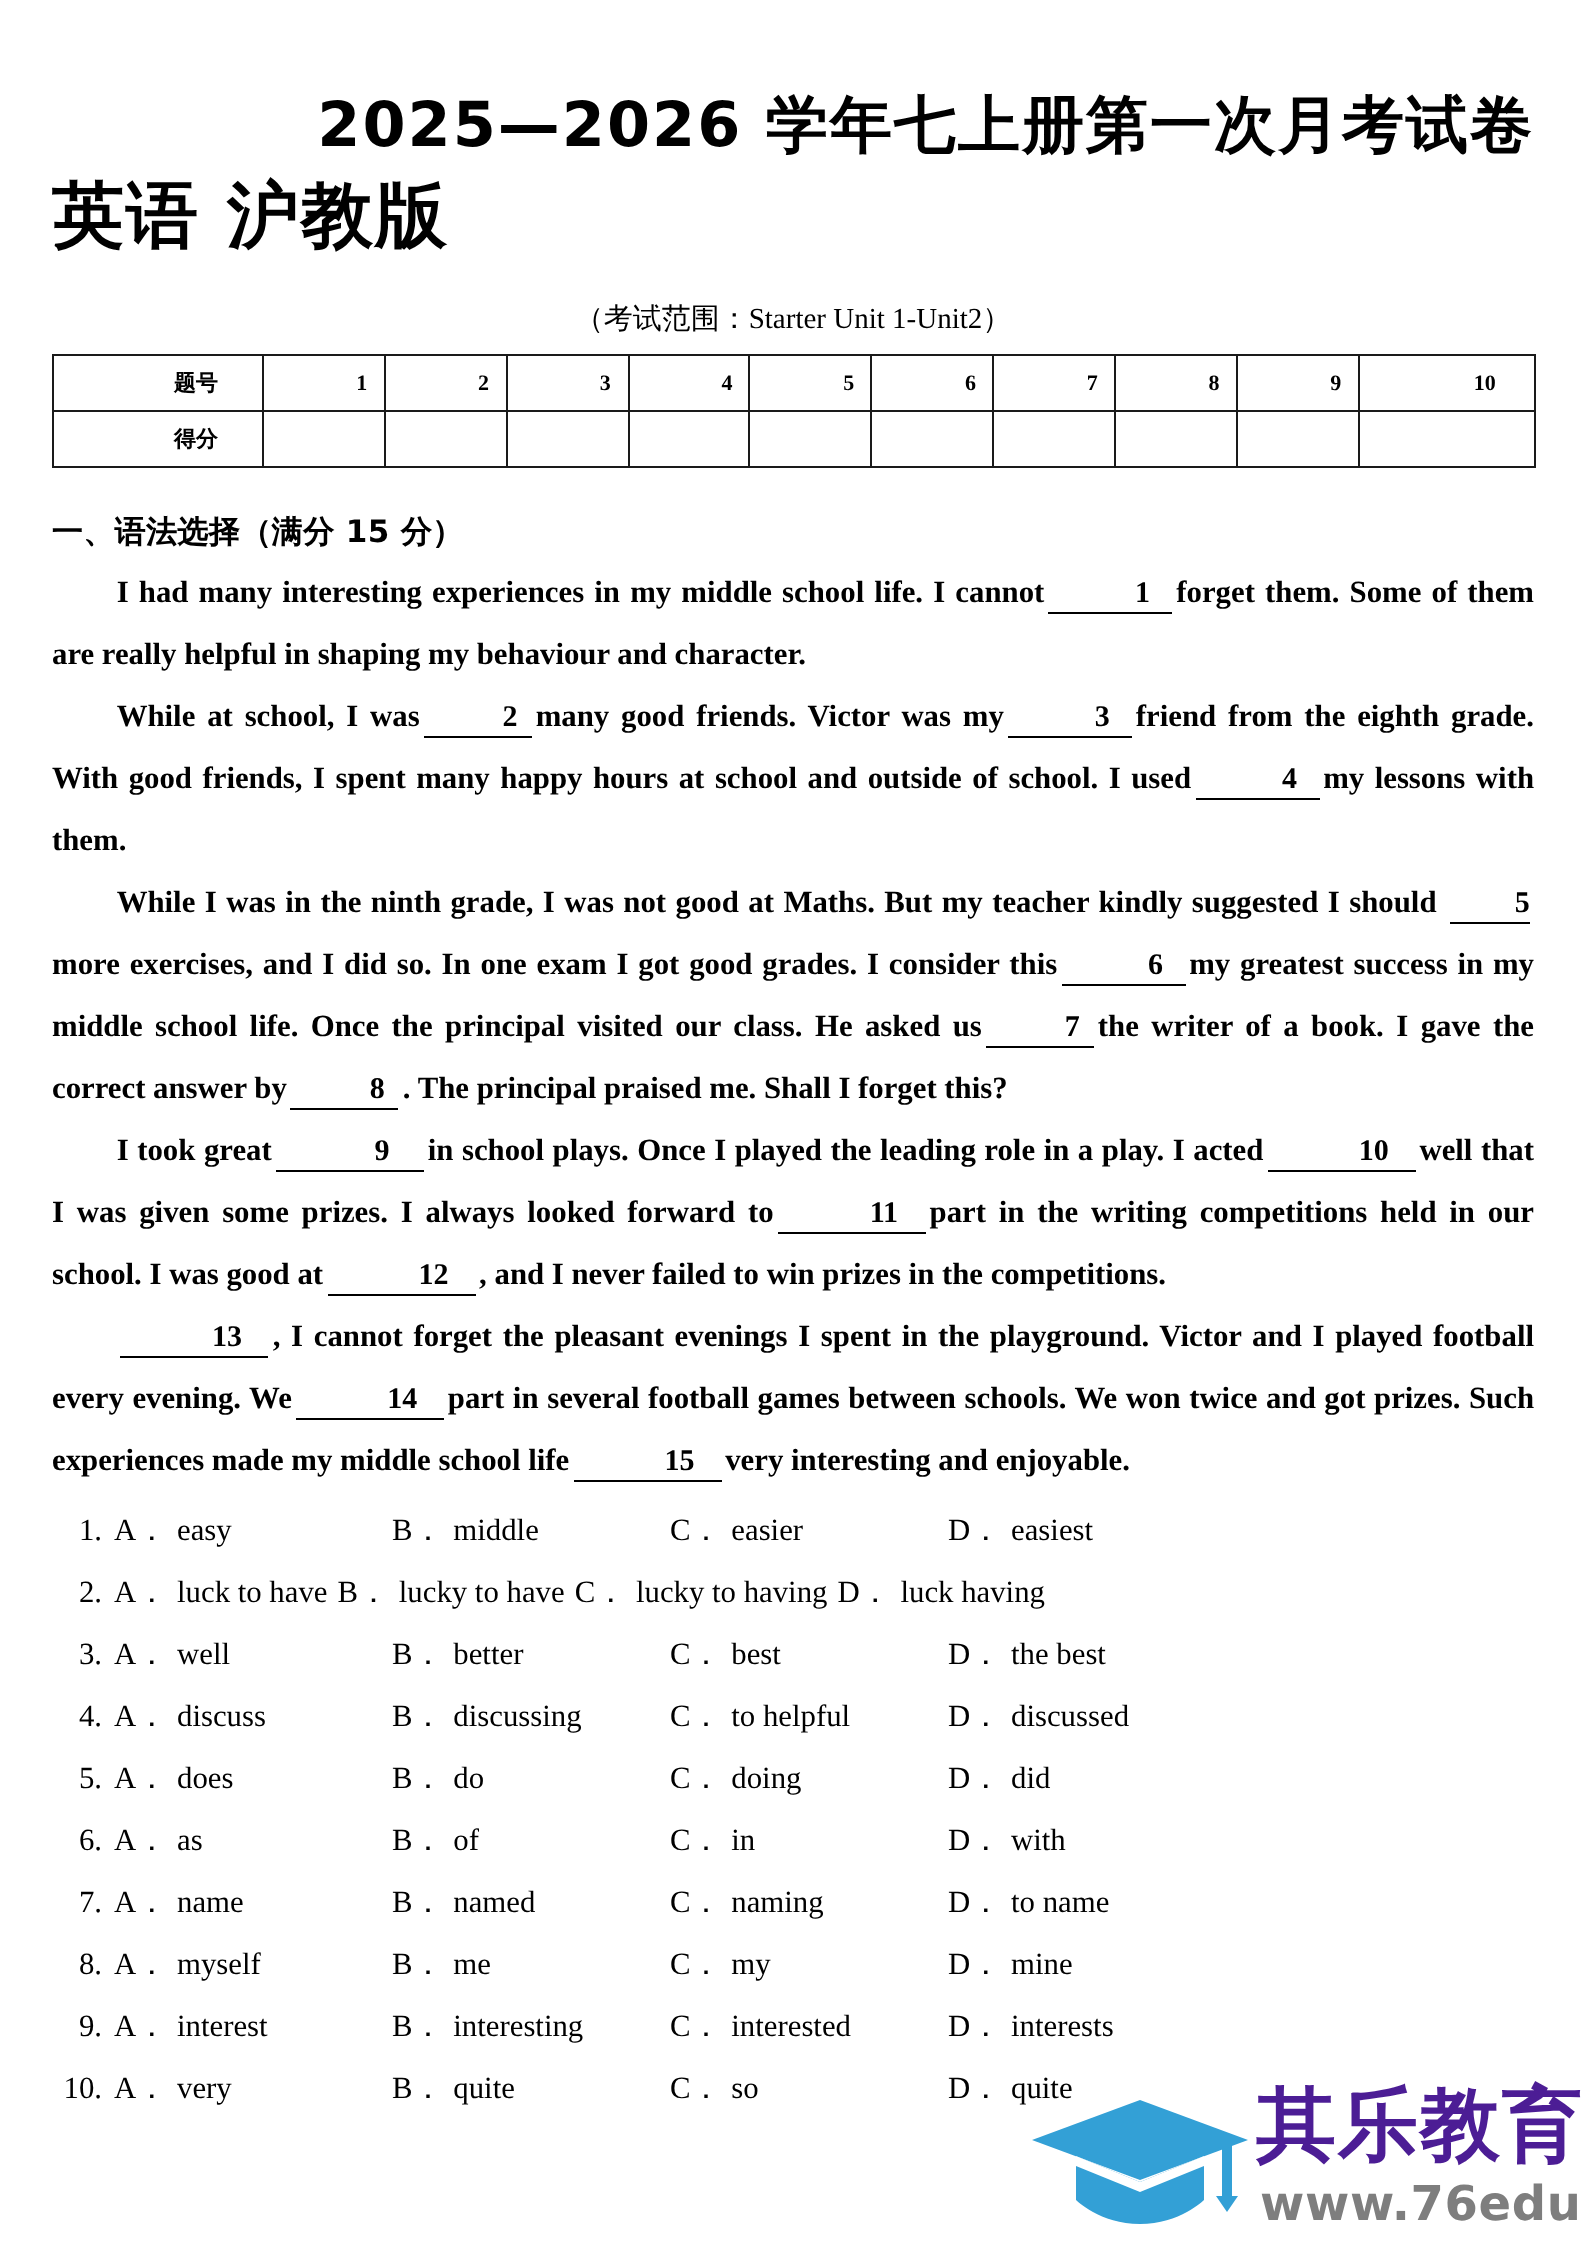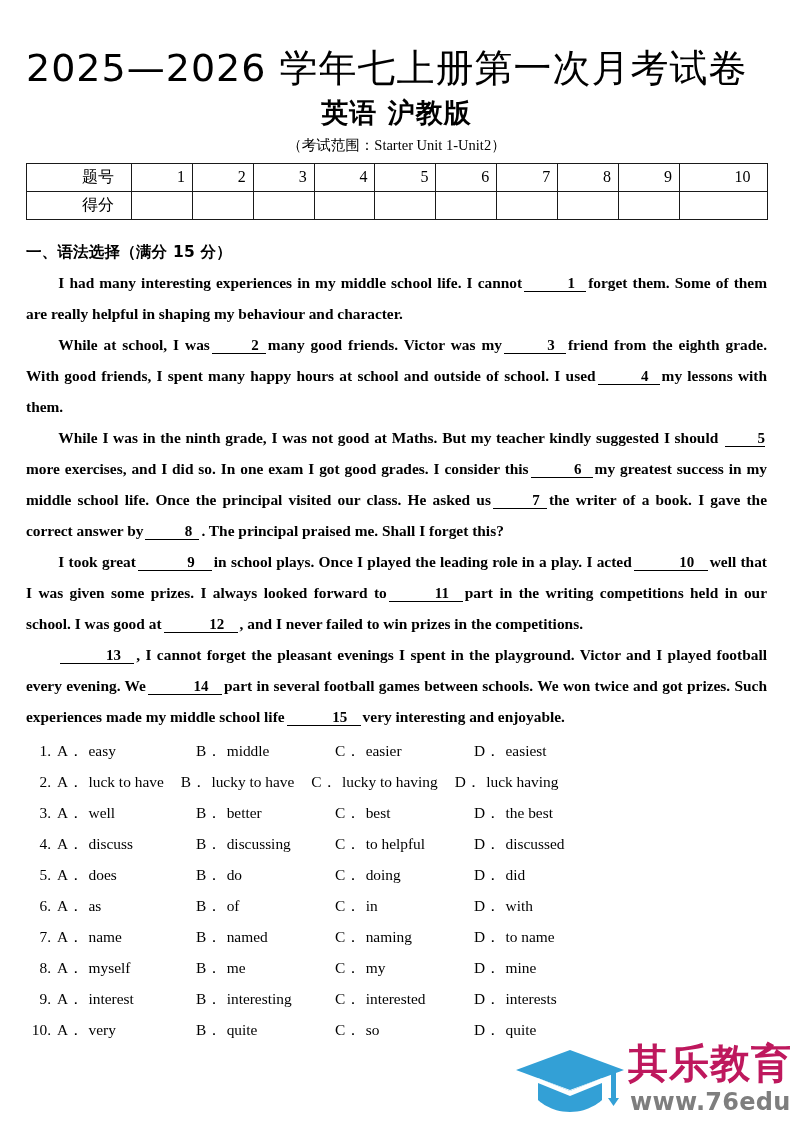--- a/index.html
+++ b/index.html
@@ -17,59 +17,59 @@
   .page {
     position: absolute;
     left: 0; top: 0;
     width: 793px;
     height: 1122px;
     padding: 44px 26px 0 26px;
   }
 
   
   .title-main {
-    text-align: left;
-    font-size: 38px;
-    font-weight: normal;
+    text-align: right;
+    font-size: 31px;
+    font-weight: bold;
     letter-spacing: 1px;
     line-height: 1.28;
     font-family: "DejaVu Sans", sans-serif;
     white-space: nowrap;
   }
   .title-sub {
-    text-align: center;
-    font-size: 27px;
+    text-align: left;
+    font-size: 36px;
     font-weight: bold;
     letter-spacing: 1px;
     line-height: 1.3;
     margin-top: 2px;
     font-family: "DejaVu Sans", sans-serif;
   }
   .title-range {
     text-align: center;
     font-size: 14.5px;
-    margin-top: 6px;
+    margin-top: 18px;
     margin-bottom: 8px;
     font-family: "Liberation Serif", serif;
   }
 
   
   table.score-table {
     border-collapse: collapse;
     width: 742px;
     margin: 0 auto;
     table-layout: fixed;
   }
   table.score-table td {
     border: 1px solid #1a1a1a;
     height: 28px;
     text-align: center;
     vertical-align: middle;
-    font-size: 16px;
-    font-weight: normal;
+    font-size: 11px;
+    font-weight: bold;
     font-family: "Liberation Serif", serif;
     padding-left: 39px;
   }
   td.lab-col { width: 100px; font-family: "DejaVu Sans", sans-serif; font-size: 14.5px; }
   td.n-col  { width: 58px; }
   td.n-col-last { width: 84px; }
 
   
   .sec-head {
     font-size: 15.5px;
@@ -103,38 +103,38 @@
   .options { margin-top: 9px; font-size: 15.4px; }
   .opt-row {
     display: flex;
     align-items: baseline;
     height: 31px;
     white-space: nowrap;
   }
   .opt-num { width: 31px; text-align: right; padding-right: 6px; flex: 0 0 auto; }
   .opt-cell { flex: 0 0 auto; width: 139px; }
   .opt-cell .ltr { margin-right: 5px; }
-  .opt-cell.auto { width: auto; padding-right: 17px; }
+  .opt-cell.auto { width: auto; padding-right: 5px; }
 
   
   .logo {
     position: absolute;
     left: 506px;
     top: 1040px;
     width: 283px;
     height: 80px;
   }
   .logo .cap { position: absolute; left: 6px; top: 4px; width: 116px; height: 72px; }
   .logo .brand {
     position: absolute;
     left: 122px; top: 1px;
     font-family: "DejaVu Sans", sans-serif;
     font-weight: bold;
     font-size: 40px;
-    color: #be185d;
+    color: #4c1d95;
     letter-spacing: 1px;
     line-height: 1.12;
     white-space: nowrap;
   }
   .logo .url {
     position: absolute;
     left: 124px; top: 48px;
     font-family: "DejaVu Sans", sans-serif;
     font-weight: bold;
     font-size: 24px;

